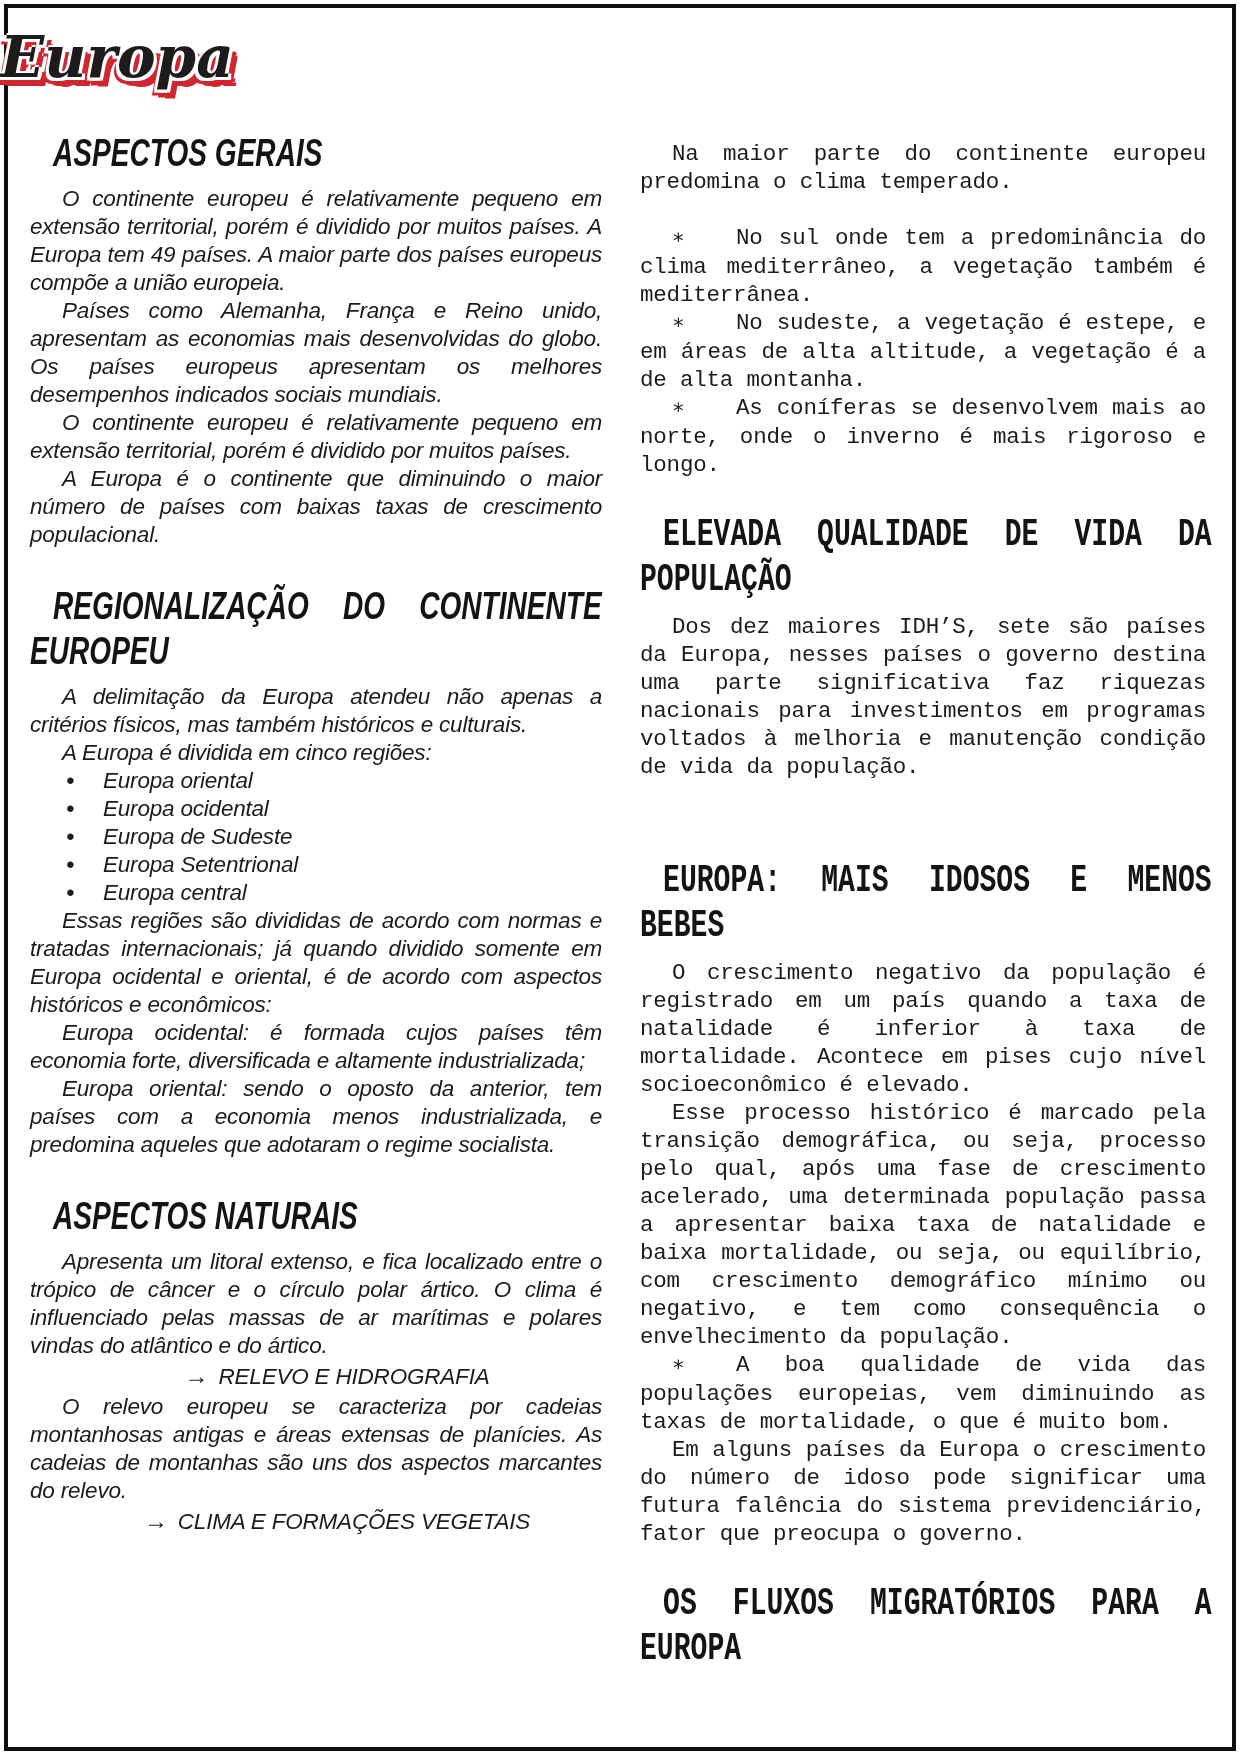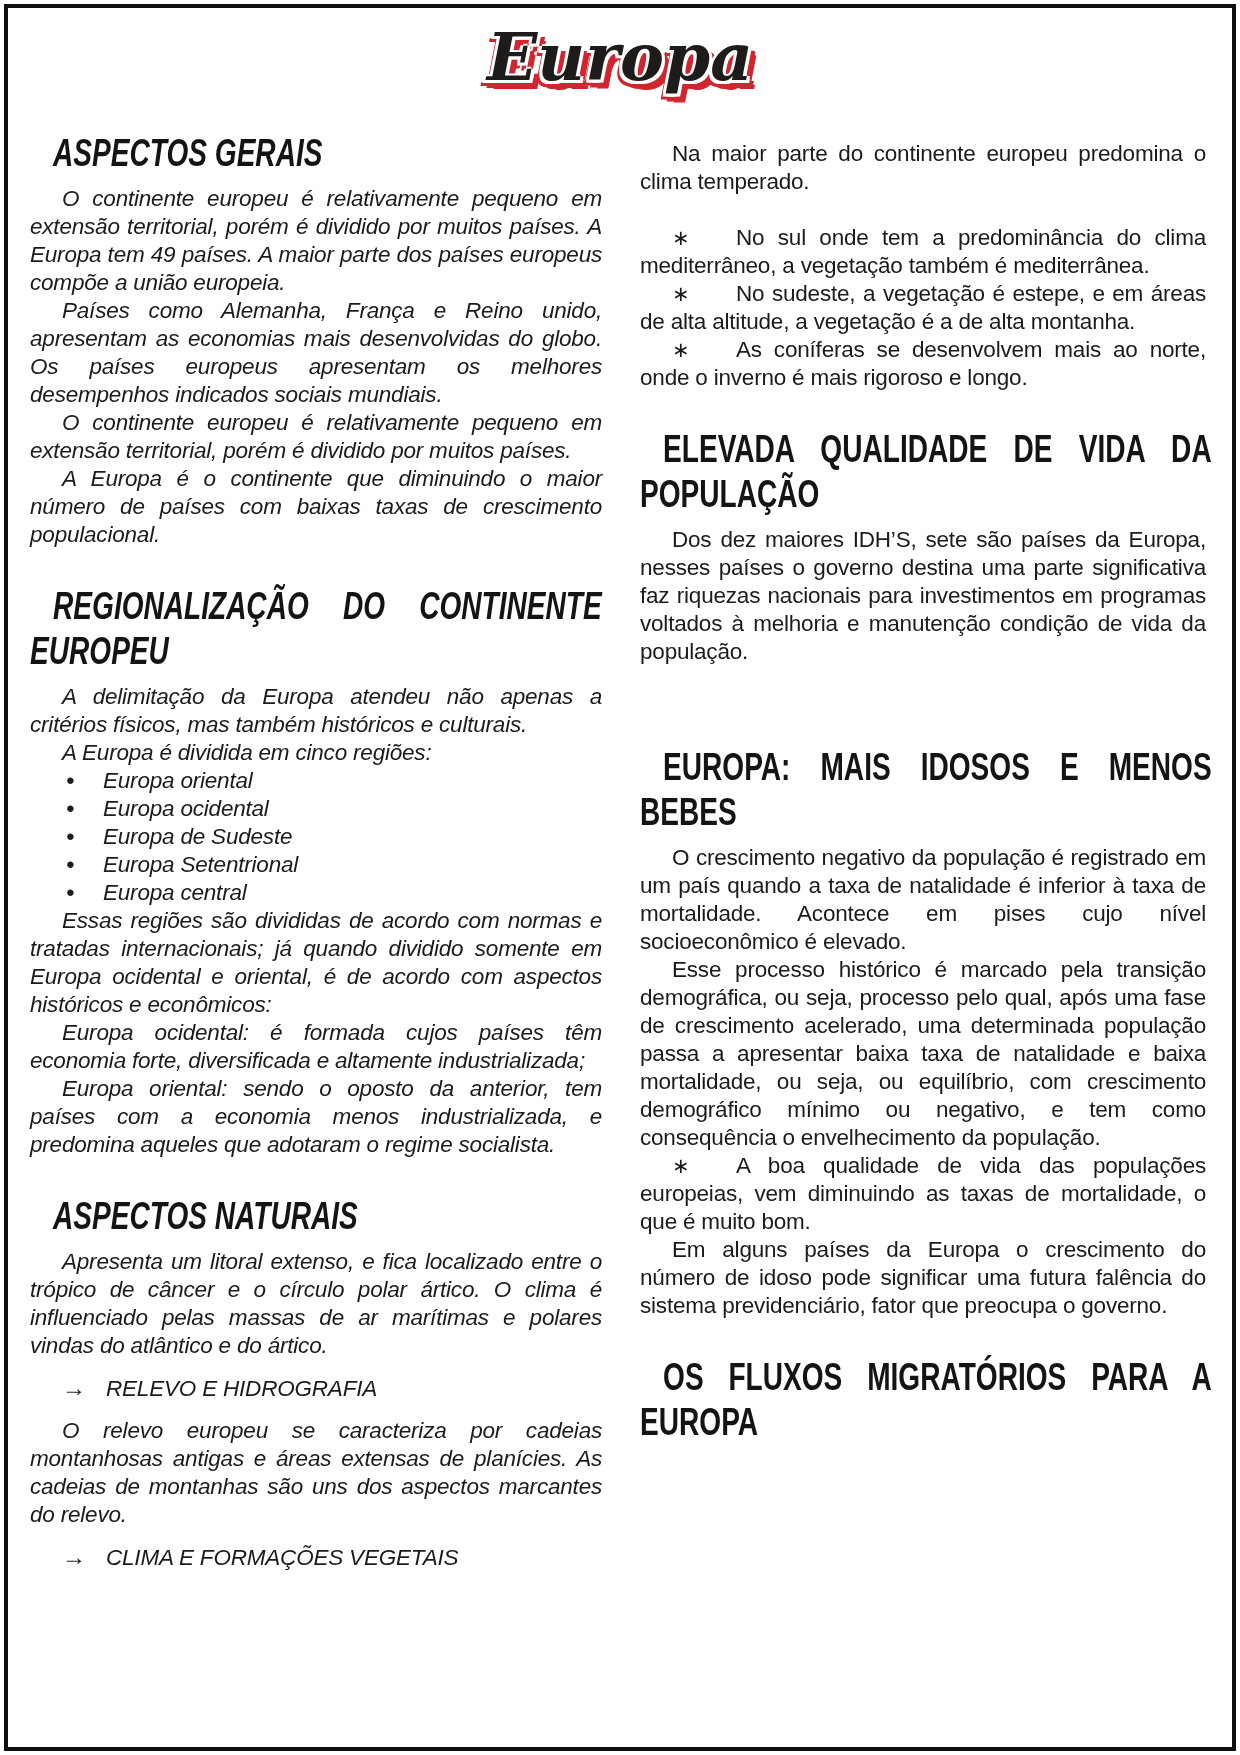--- a/index.html
+++ b/index.html
@@ -5,49 +5,49 @@
   html,body{margin:0;padding:0;background:#e8e8e8;}
   .page{
     position:relative;width:1240px;height:1755px;background:#ffffff;
     overflow:hidden;font-family:"Liberation Sans",sans-serif;color:#1b1b1b;
   }
   .frame{
     position:absolute;top:4px;left:4px;right:4px;bottom:4px;
     border:4px solid #0f0f0f;pointer-events:none;
   }
   .title{
-    position:absolute;top:2px;left:0;width:100%;text-align:center;
+    position:absolute;top:2px;left:0;width:100%;
     font-family:"DejaVu Serif",serif;font-style:italic;font-weight:bold;
-    font-size:66px;line-height:110px;color:#1d1c1a;
+    font-size:58px;line-height:110px;color:#1d1c1a;
     text-shadow:
       3px 0 0 #fff,-3px 0 0 #fff,0 3px 0 #fff,3px 3px 0 #fff,-3px 3px 0 #fff,0 -2px 0 #fff,
       7px 5px 0 #cf2630,-5px 6px 0 #cf2630,1px 8px 0 #cf2630,8px 9px 0 #cf2630;
   }
   .col{position:absolute;font-size:22.5px;line-height:28px;letter-spacing:-0.2px;}
   .col-left{left:30px;top:130px;width:572px;font-style:italic;}
-  .col-right{left:640px;top:140px;width:566px;}
+  .col-right{left:640px;top:140px;width:566px;font-family:Liberation Mono, monospace;}
   .p{
     text-align:justify;text-indent:32px;margin:0;
   }
   .h{
     font-weight:bold;font-size:39px;line-height:45px;letter-spacing:0;
     text-align:justify;text-indent:32px;margin:34px 0 10px 0;
     width:794px;transform:scaleX(0.72);transform-origin:0 0;
     color:#141414;
   }
   .col > :first-child{margin-top:0;}
   .h.gapb{margin-top:78px;}
   .p.gapb,.star.gapb{margin-top:28px;}
   .bullet{
     position:relative;padding-left:73px;text-align:left;
   }
   .bmark{position:absolute;left:36px;top:0;font-size:24px;}
   .star .smark{display:inline-block;width:64px;text-indent:0;font-size:21px;}
   .arrow{
-    padding-left:32px;text-align:left;margin:14px 0;
+    padding-left:32px;text-align:center;margin:2px 0;
   }
   .amark{display:inline-block;width:44px;font-size:24px;}
 </style>
 </head>
 <body>
 
 <div class="page">
   <div class="frame"></div>
   <div class="title">Europa</div>
   <div class="col col-left">

